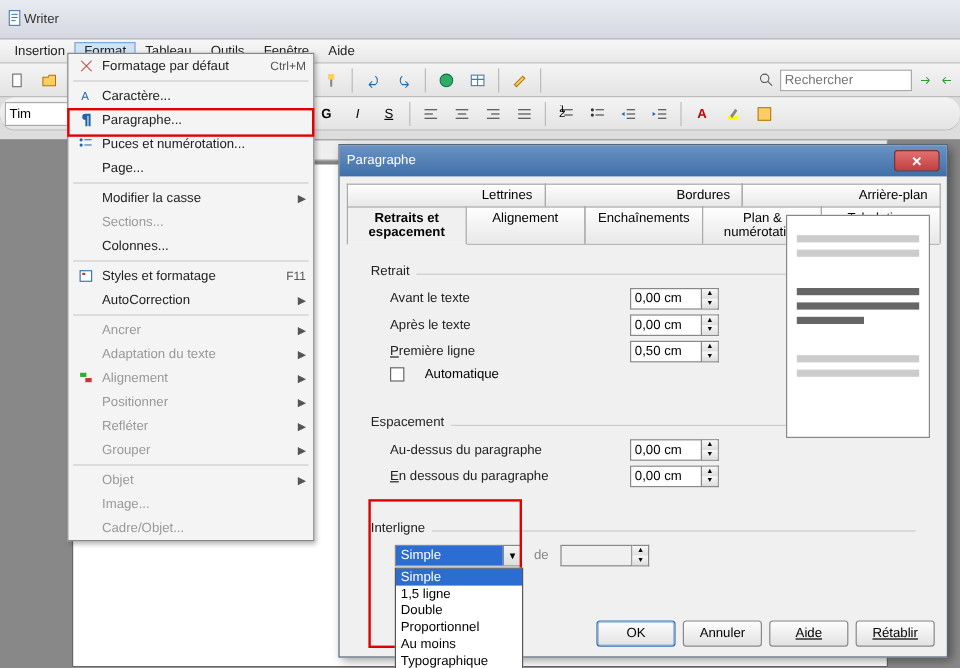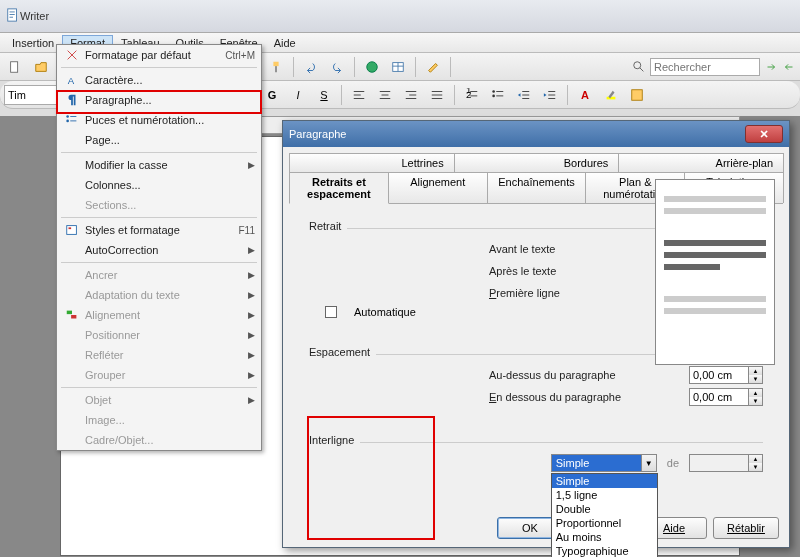--- a/index.html
+++ b/index.html
@@ -48,21 +48,21 @@
   .tabs { display:flex; flex-wrap:wrap; padding:6px 6px 0 6px; }
   .tab { padding:3px 10px; border:1px solid #aaa; background:linear-gradient(#fefefe,#e8e8e8); border-bottom:none; margin-right:-1px; }
   .tab.active { background:#f0f0f0; position:relative; z-index:2; border-bottom:1px solid #f0f0f0; margin-bottom:-1px; font-weight:normal; }
   .tabrow1, .tabrow2 { display:flex; width:100%; }
   .tabrow1 .tab { flex:1; text-align:right; }
   .tabrow2 .tab { flex:1; text-align:center; }
   
   .dlg-body { padding:8px 12px; border-top:1px solid #aaa; margin:0 6px; }
   .group { border:1px solid #ccc; margin-bottom:8px; padding:8px; position:relative; border-radius:2px; border:none; }
   .group-title { color:#222; margin-bottom:4px; }
-  .field { display:flex; align-items:center; margin:4px 0 4px 16px;justify-content:flex-end; }
+  .field { display:flex; align-items:center; margin:4px 0 4px 16px; }
   .field .flabel { width:200px; color:#222; }
   .field .flabel .ul { text-decoration:underline; }
   .spinbox { width:60px; height:18px; border:1px solid #888; background:#fff; display:flex; align-items:center; padding:0 3px; }
   .spinbtns { width:14px; height:18px; border:1px solid #888; border-left:none; display:flex; flex-direction:column; }
   .spinbtns div { flex:1; background:linear-gradient(#f8f8f8,#ddd); font-size:6px; text-align:center; line-height:8px; }
   .check { display:flex; align-items:center; margin:4px 0 4px 16px;gap:12px; }
   .check .box { width:12px; height:12px; border:1px solid #666; background:#fff; margin-right:5px; }
   
   .preview { position:absolute; top:58px; right:14px; width:120px; height:186px; border:1px solid #888; background:#fff; padding:10px 8px; }
   .preview .pline { height:6px; background:#ccc; margin:6px 0; }
@@ -356,27 +356,27 @@
   <div class="row">
     <span class="ico"></span>
     <span class="lbl">Page...</span>
   </div>
   <div class="sep"></div>
   <div class="row">
     <span class="ico"></span>
     <span class="lbl">Modifier la casse</span>
     <span class="arr">▶</span>
   </div>
+  <div class="row disabled">
+    <span class="ico"></span>
+    <span class="lbl">Sections...</span>
+  </div>
   <div class="row">
     <span class="ico"></span>
     <span class="lbl">Colonnes...</span>
-  </div>
-  <div class="row disabled">
-    <span class="ico"></span>
-    <span class="lbl">Sections...</span>
   </div>
   <div class="sep"></div>
   <div class="row">
     <span class="ico">
         <svg width="14" height="14" viewBox="0 0 16 16">
           <rect x="2" y="3" width="11" height="10" fill="#fff" stroke="#26a"></rect>
           <rect x="4" y="5" width="3" height="2" fill="#c33"></rect>
         </svg>
       </span>
     <span class="lbl">Styles et formatage</span>

